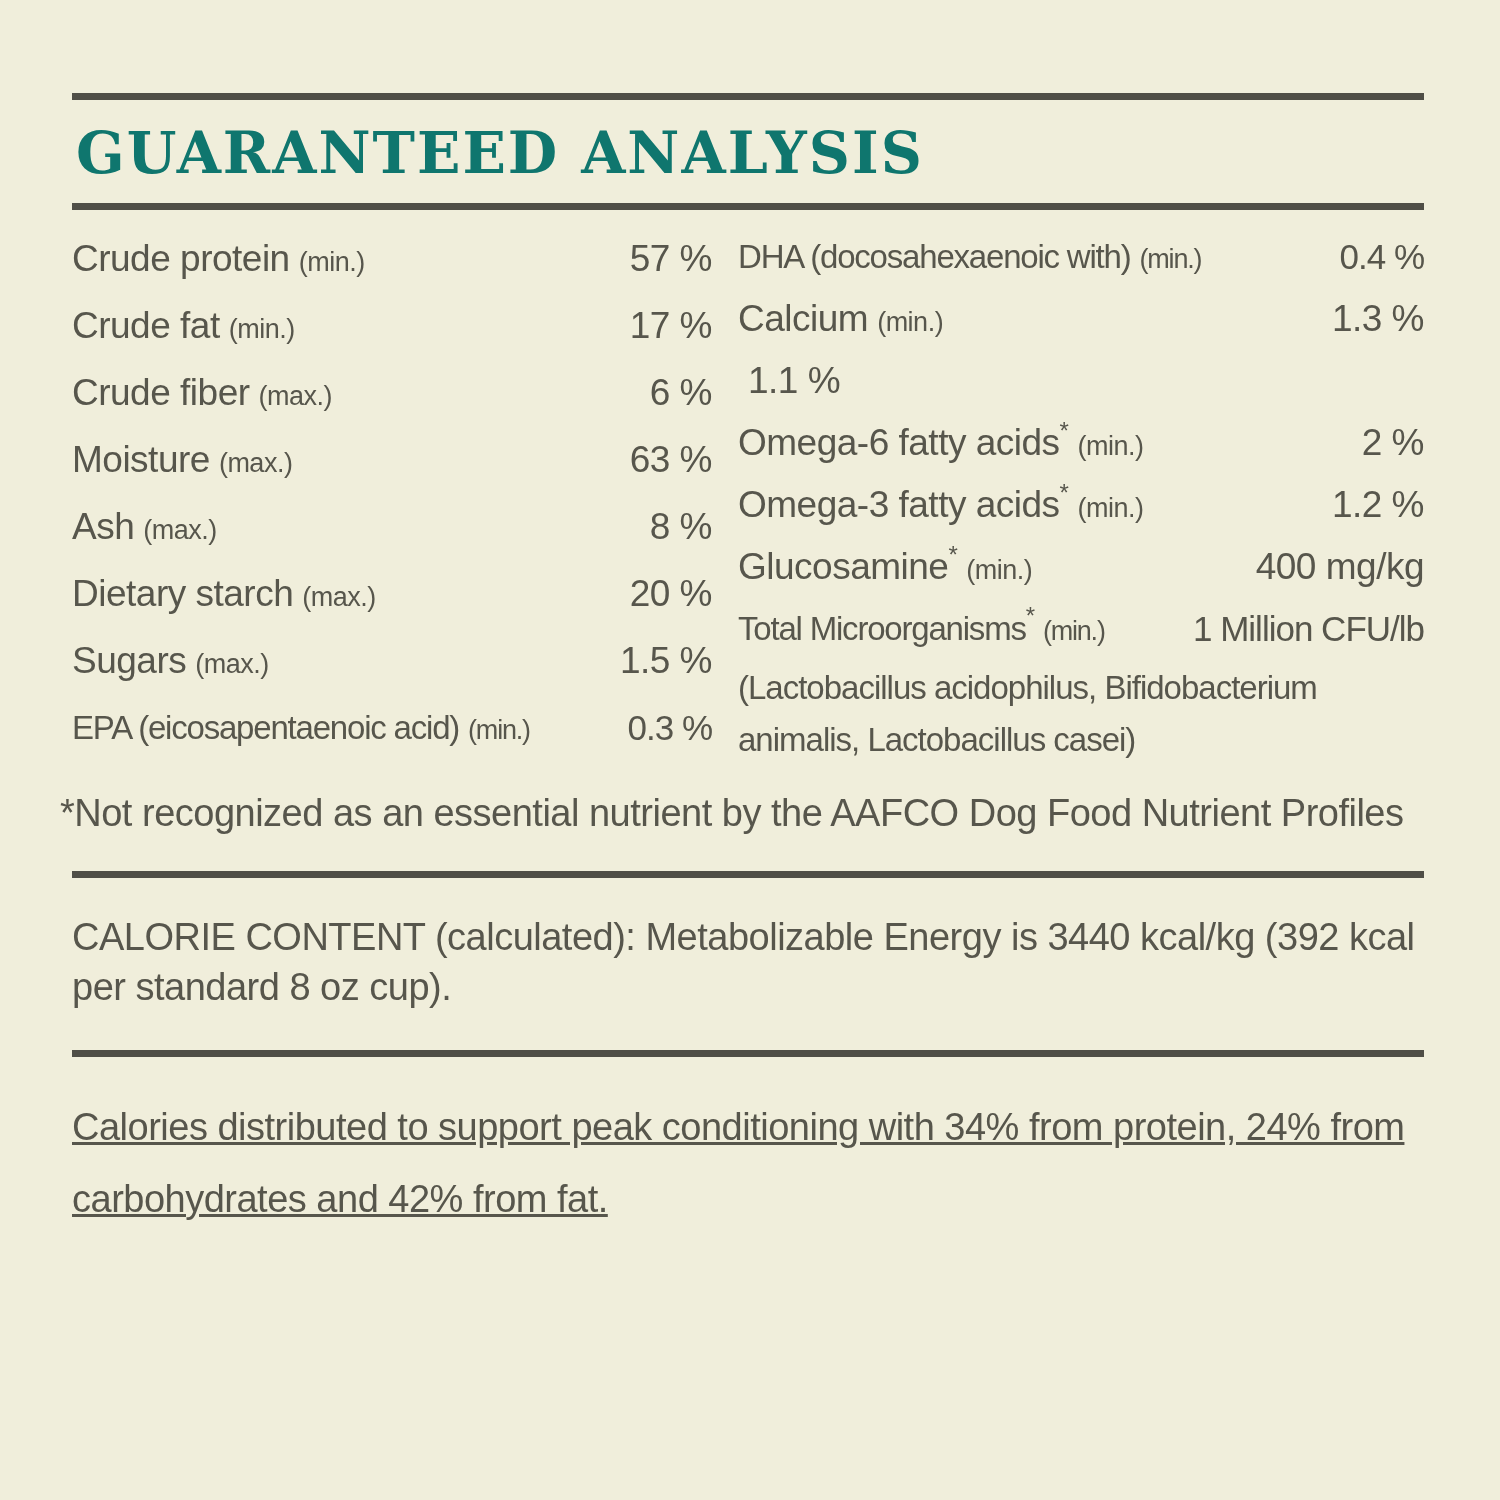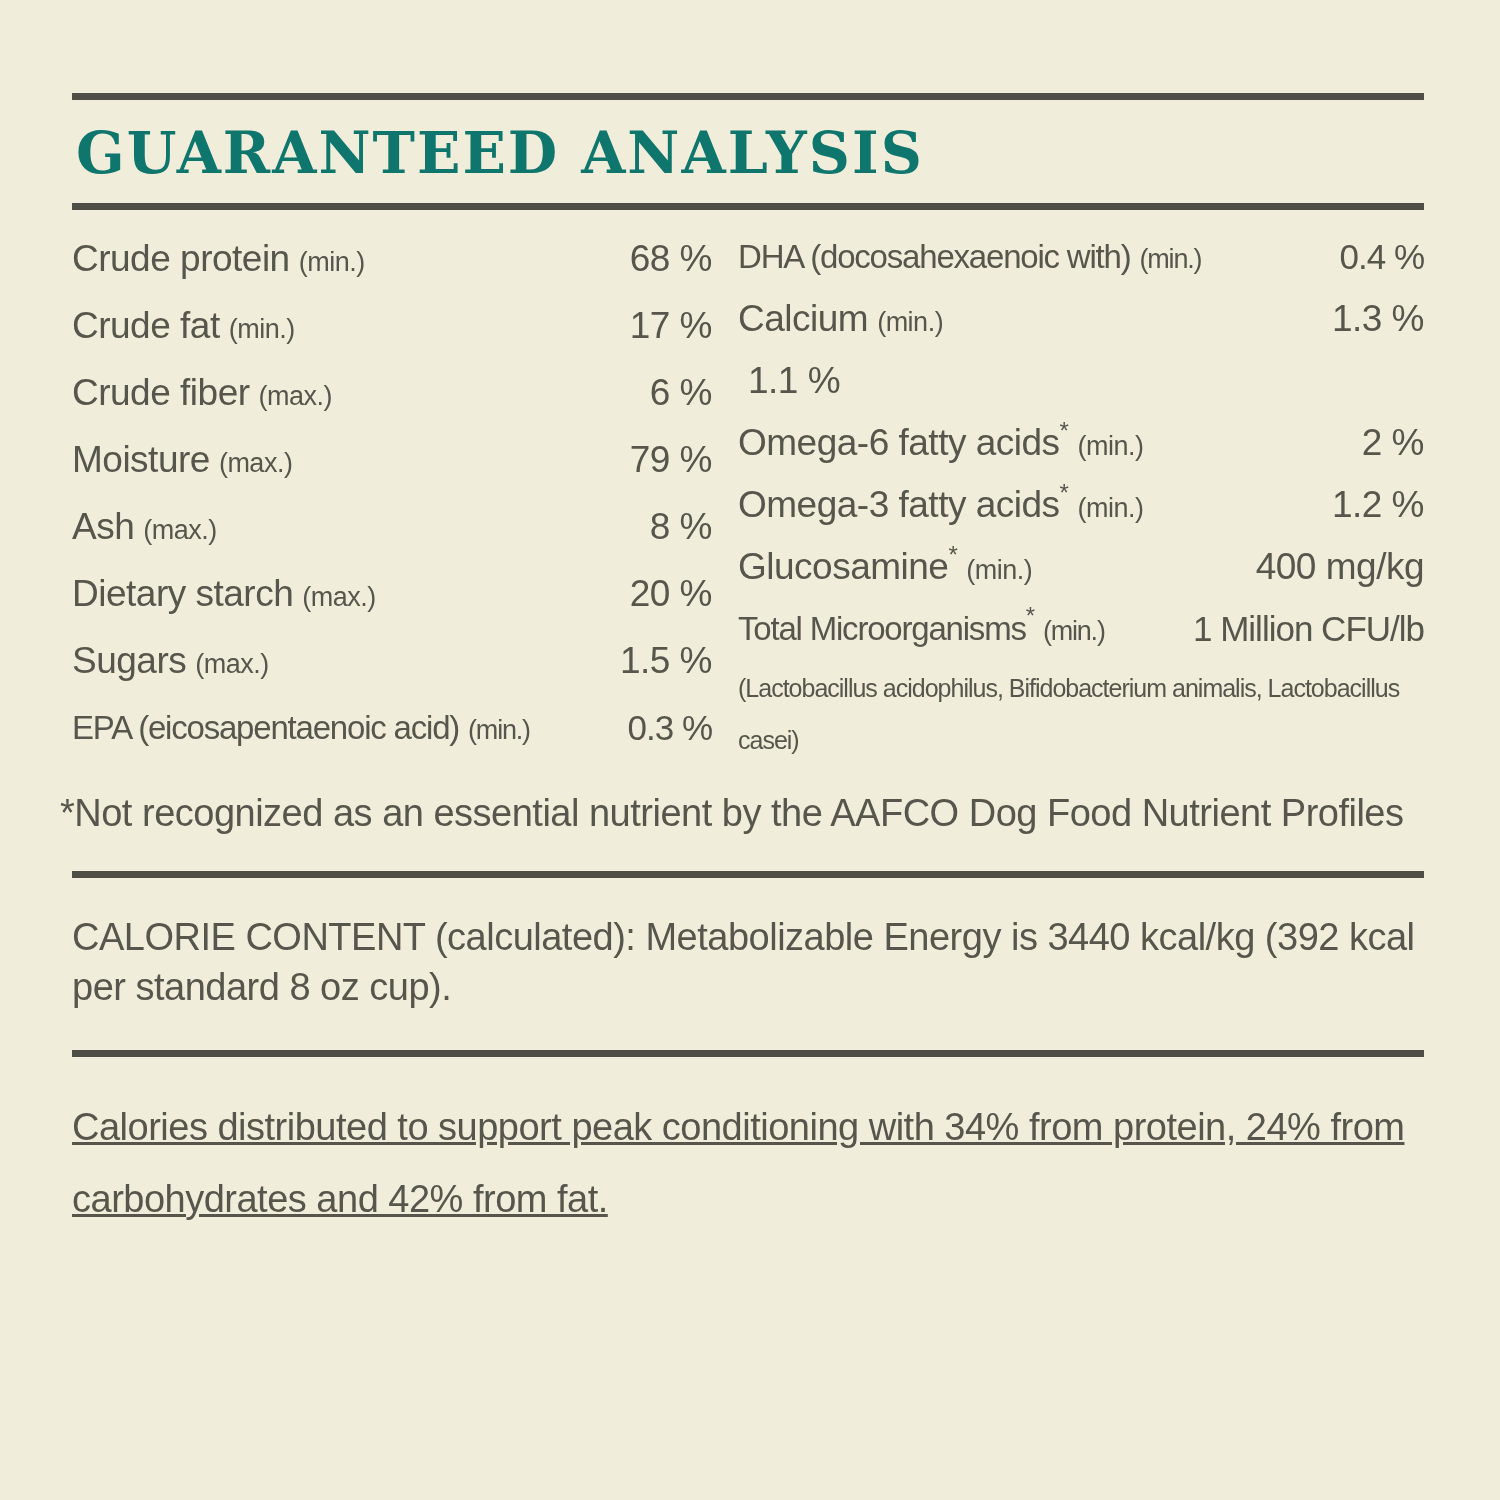--- a/index.html
+++ b/index.html
@@ -30,21 +30,21 @@
     height:67px; white-space:nowrap;
   }
   .col-right .row { height:62px; }
   .nm   { font-size:37px; letter-spacing:-0.5px; }
   .q    { font-size:27px; margin-left:9px; }
   .val  { font-size:37px; letter-spacing:-0.5px; margin-left:10px; }
   .ast  { font-size:24px; line-height:0; vertical-align:16px; }
   .tight .nm  { font-size:33px; letter-spacing:-1.2px; }
   .tight .val { font-size:35px; letter-spacing:-1px; }
   .micro-note {
-    font-size:25px; letter-spacing:-1px; line-height:52px;
+    font-size:33px; letter-spacing:-1px; line-height:52px;
     margin-top:2px;
   }
   .footnote {
     margin:26px 0 0 -12px;
     font-size:38px; letter-spacing:-0.5px;
   }
   .rule-mid1 { margin-top:36px; }
   .para {
     font-size:38px; letter-spacing:-0.5px;
     line-height:50px; margin:34px 0 0 0; max-width:1365px;
@@ -61,33 +61,33 @@
 
   <h1 class="page-title">GUARANTEED ANALYSIS</h1>
 
   <div class="rule"></div>
 
   <div class="columns">
 
     <div class="col-left">
       <div class="row">
         <span class="nm"><span>Crude protein</span><span class="q">(min.)</span></span>
-        <span class="val">68 %</span>
+        <span class="val">57 %</span>
       </div>
       <div class="row">
         <span class="nm"><span>Crude fat</span><span class="q">(min.)</span></span>
         <span class="val">17 %</span>
       </div>
       <div class="row">
         <span class="nm"><span>Crude fiber</span><span class="q">(max.)</span></span>
         <span class="val">6 %</span>
       </div>
       <div class="row">
         <span class="nm"><span>Moisture</span><span class="q">(max.)</span></span>
-        <span class="val">79 %</span>
+        <span class="val">63 %</span>
       </div>
       <div class="row">
         <span class="nm"><span>Ash</span><span class="q">(max.)</span></span>
         <span class="val">8 %</span>
       </div>
       <div class="row">
         <span class="nm"><span>Dietary starch</span><span class="q">(max.)</span></span>
         <span class="val">20 %</span>
       </div>
       <div class="row">

